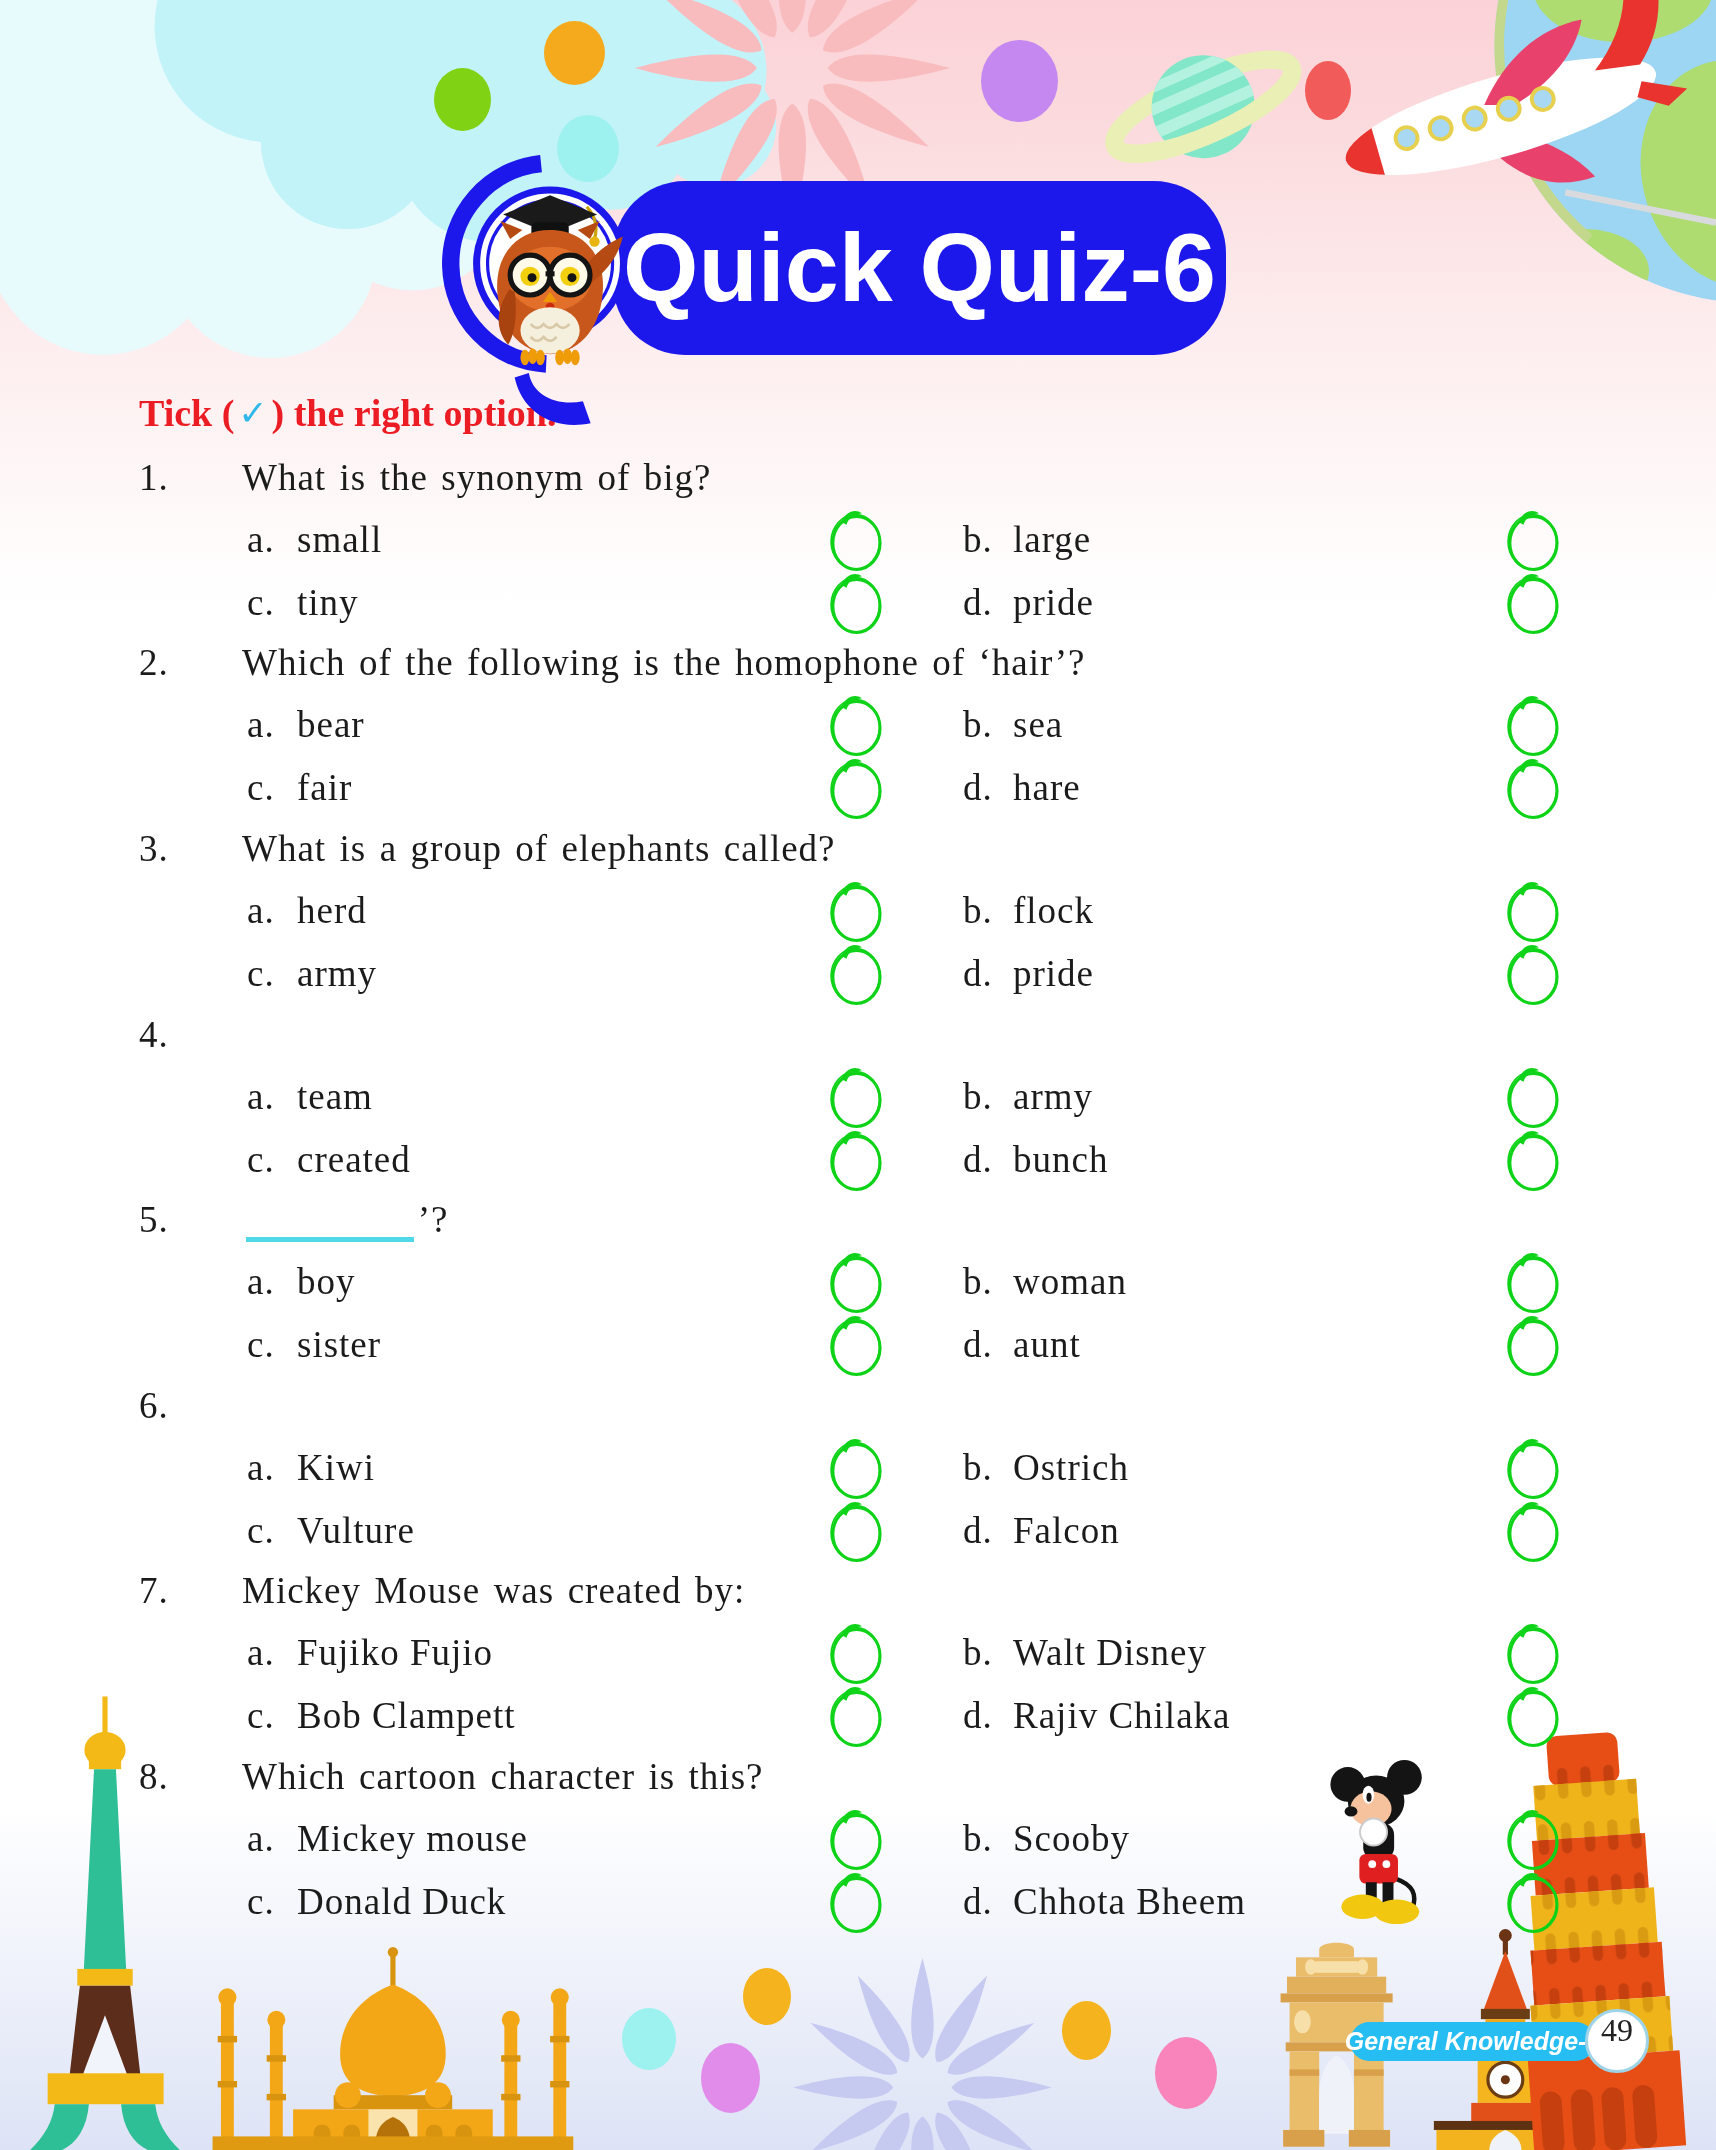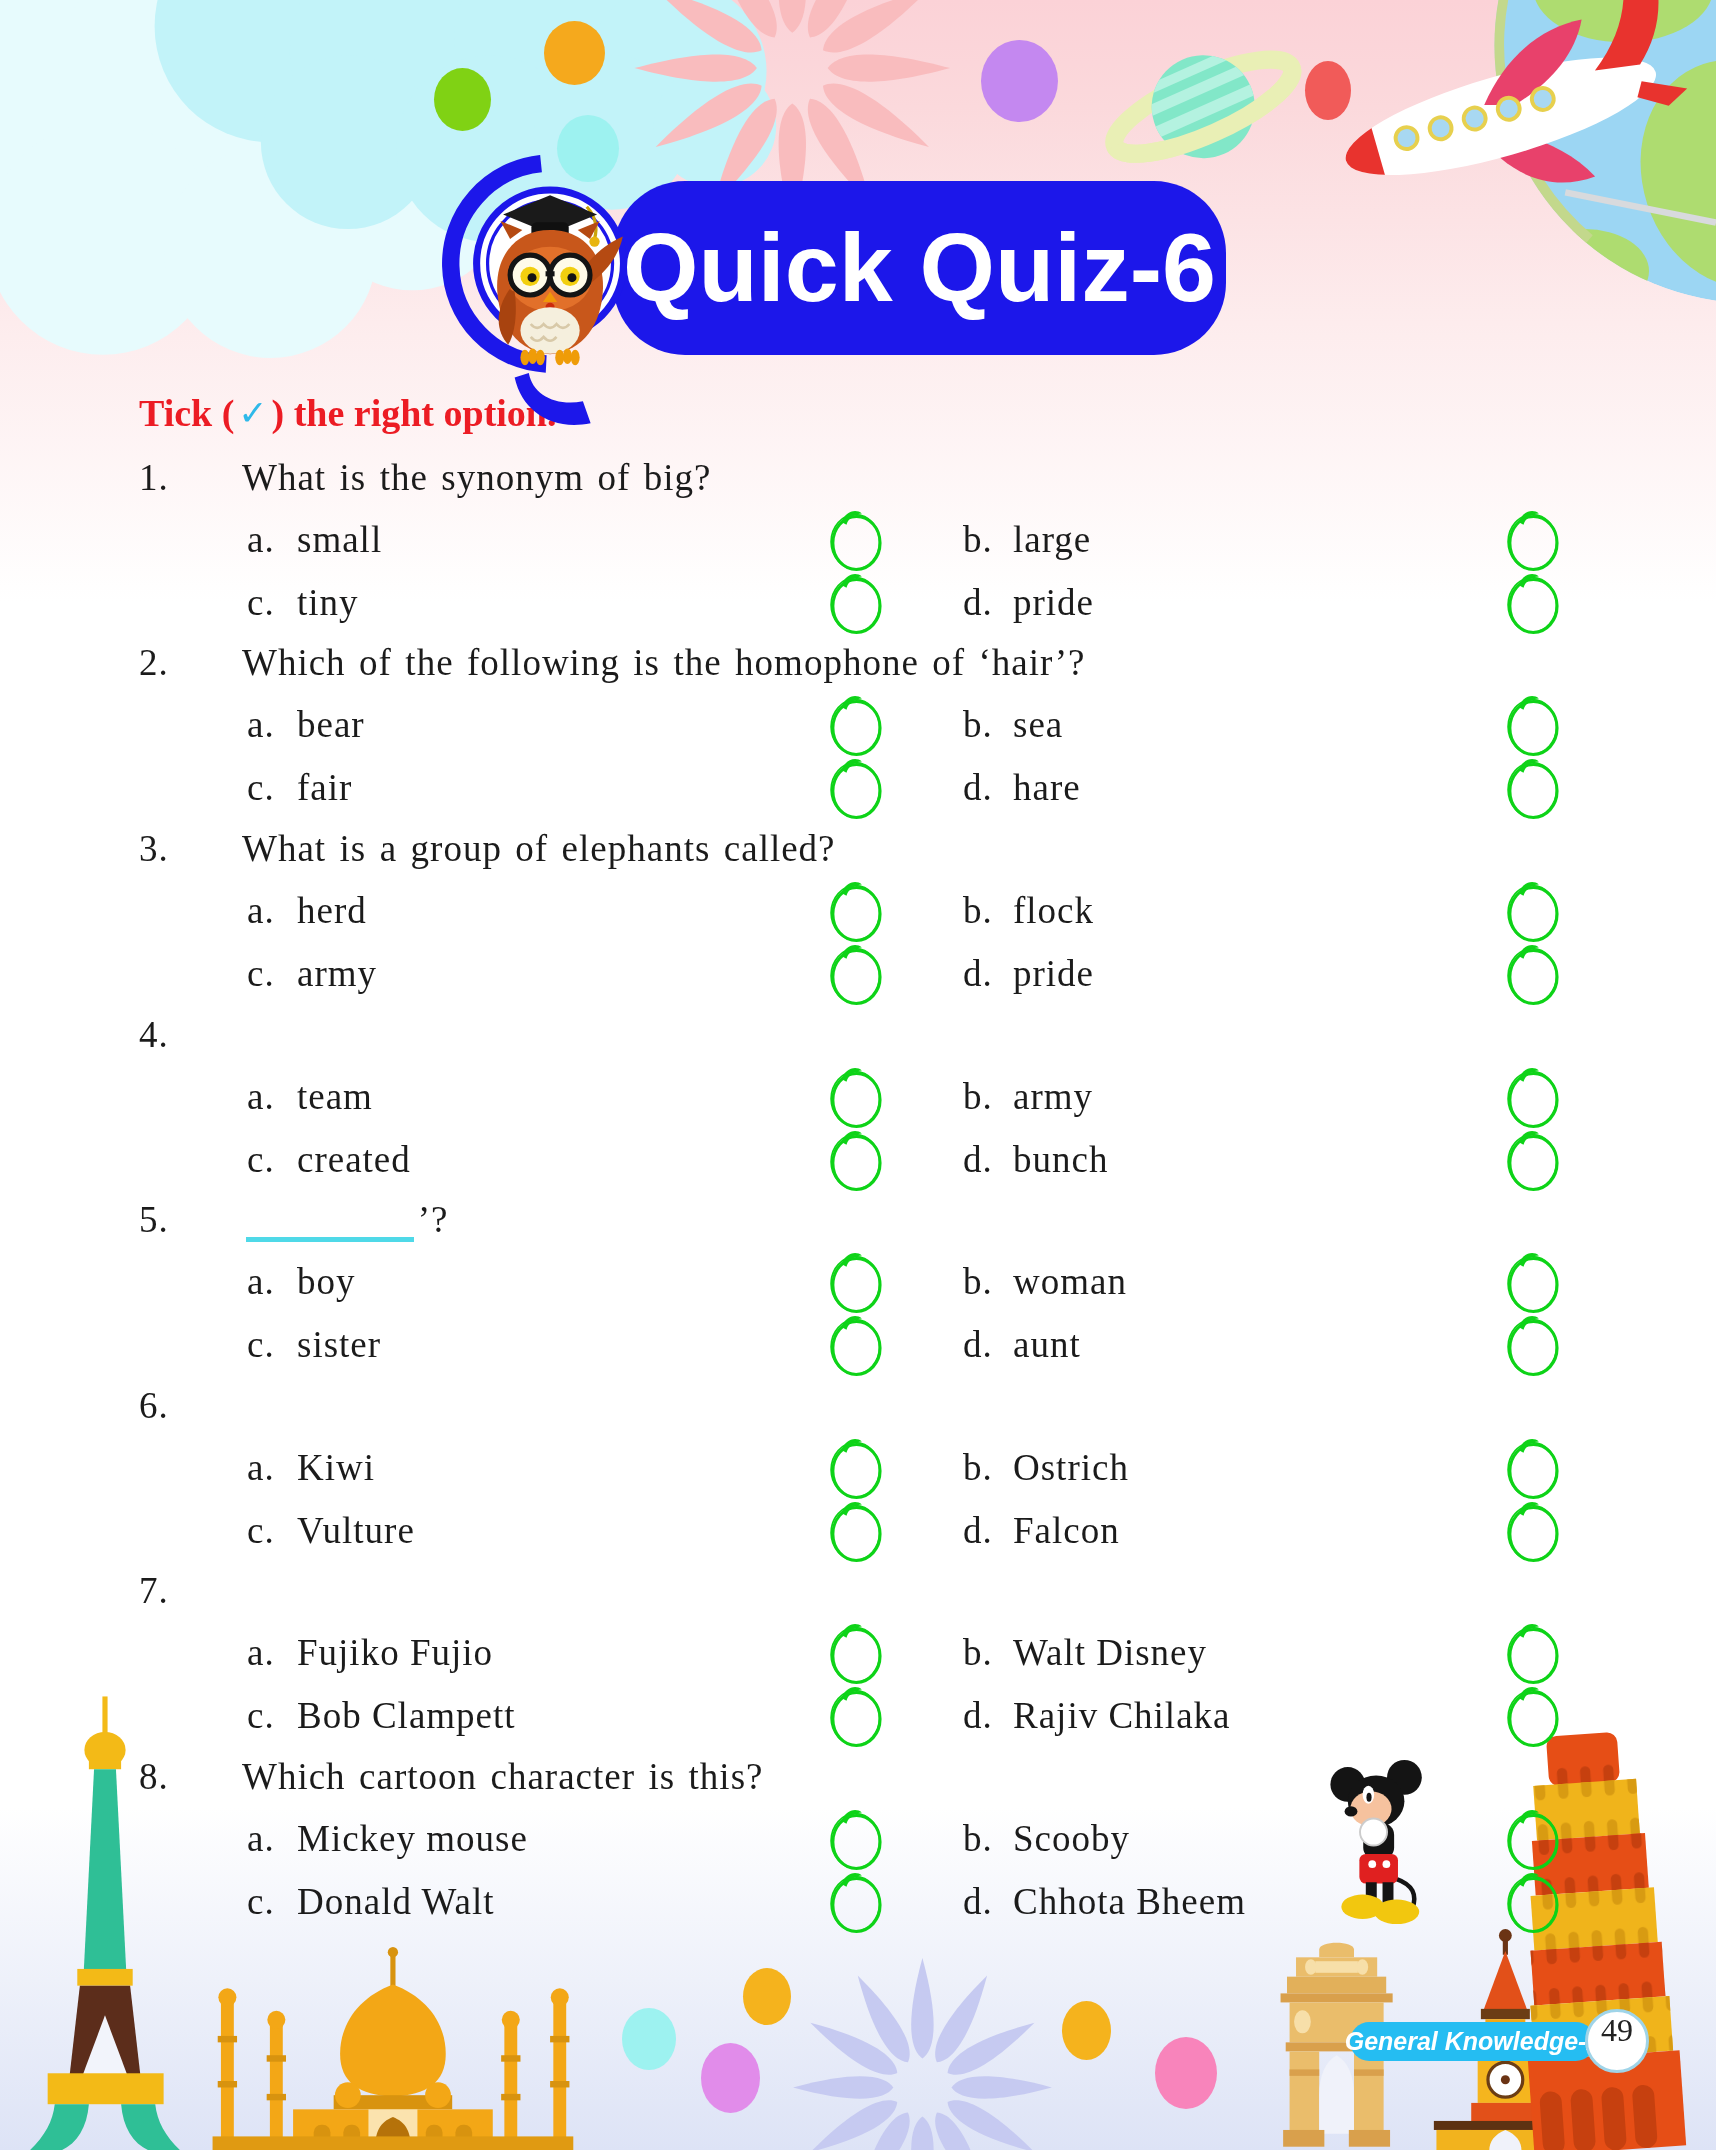--- a/index.html
+++ b/index.html
@@ -585,20 +585,21 @@
         </span>
       <svg class="circ c2" viewBox="0 0 100 112">
           <use href="#tick-circle"></use>
         </svg>
     </div>
   </div>
 
   <div class="q-block" style="top:1559px">
     <div class="q-line">
       <span class="q-num">7.</span>
+      <span class="q-text">Mickey Mouse was created by:</span>
     </div>
     <div class="opt-row">
       <span class="opt-cell left">
           <span class="opt-letter">a.</span>
           <span>Fujiko Fujio</span>
         </span>
       <svg class="circ c1" viewBox="0 0 100 112">
           <use href="#tick-circle"></use>
         </svg>
       <span class="opt-cell right">
@@ -644,21 +645,21 @@
           <span class="opt-letter">b.</span>
           <span>Scooby</span>
         </span>
       <svg class="circ c2" viewBox="0 0 100 112">
           <use href="#tick-circle"></use>
         </svg>
     </div>
     <div class="opt-row second">
       <span class="opt-cell left">
           <span class="opt-letter">c.</span>
-          <span>Donald Walt</span>
+          <span>Donald Duck</span>
         </span>
       <svg class="circ c1" viewBox="0 0 100 112">
           <use href="#tick-circle"></use>
         </svg>
       <span class="opt-cell right">
           <span class="opt-letter">d.</span>
           <span>Chhota Bheem</span>
         </span>
       <svg class="circ c2" viewBox="0 0 100 112">
           <use href="#tick-circle"></use>

